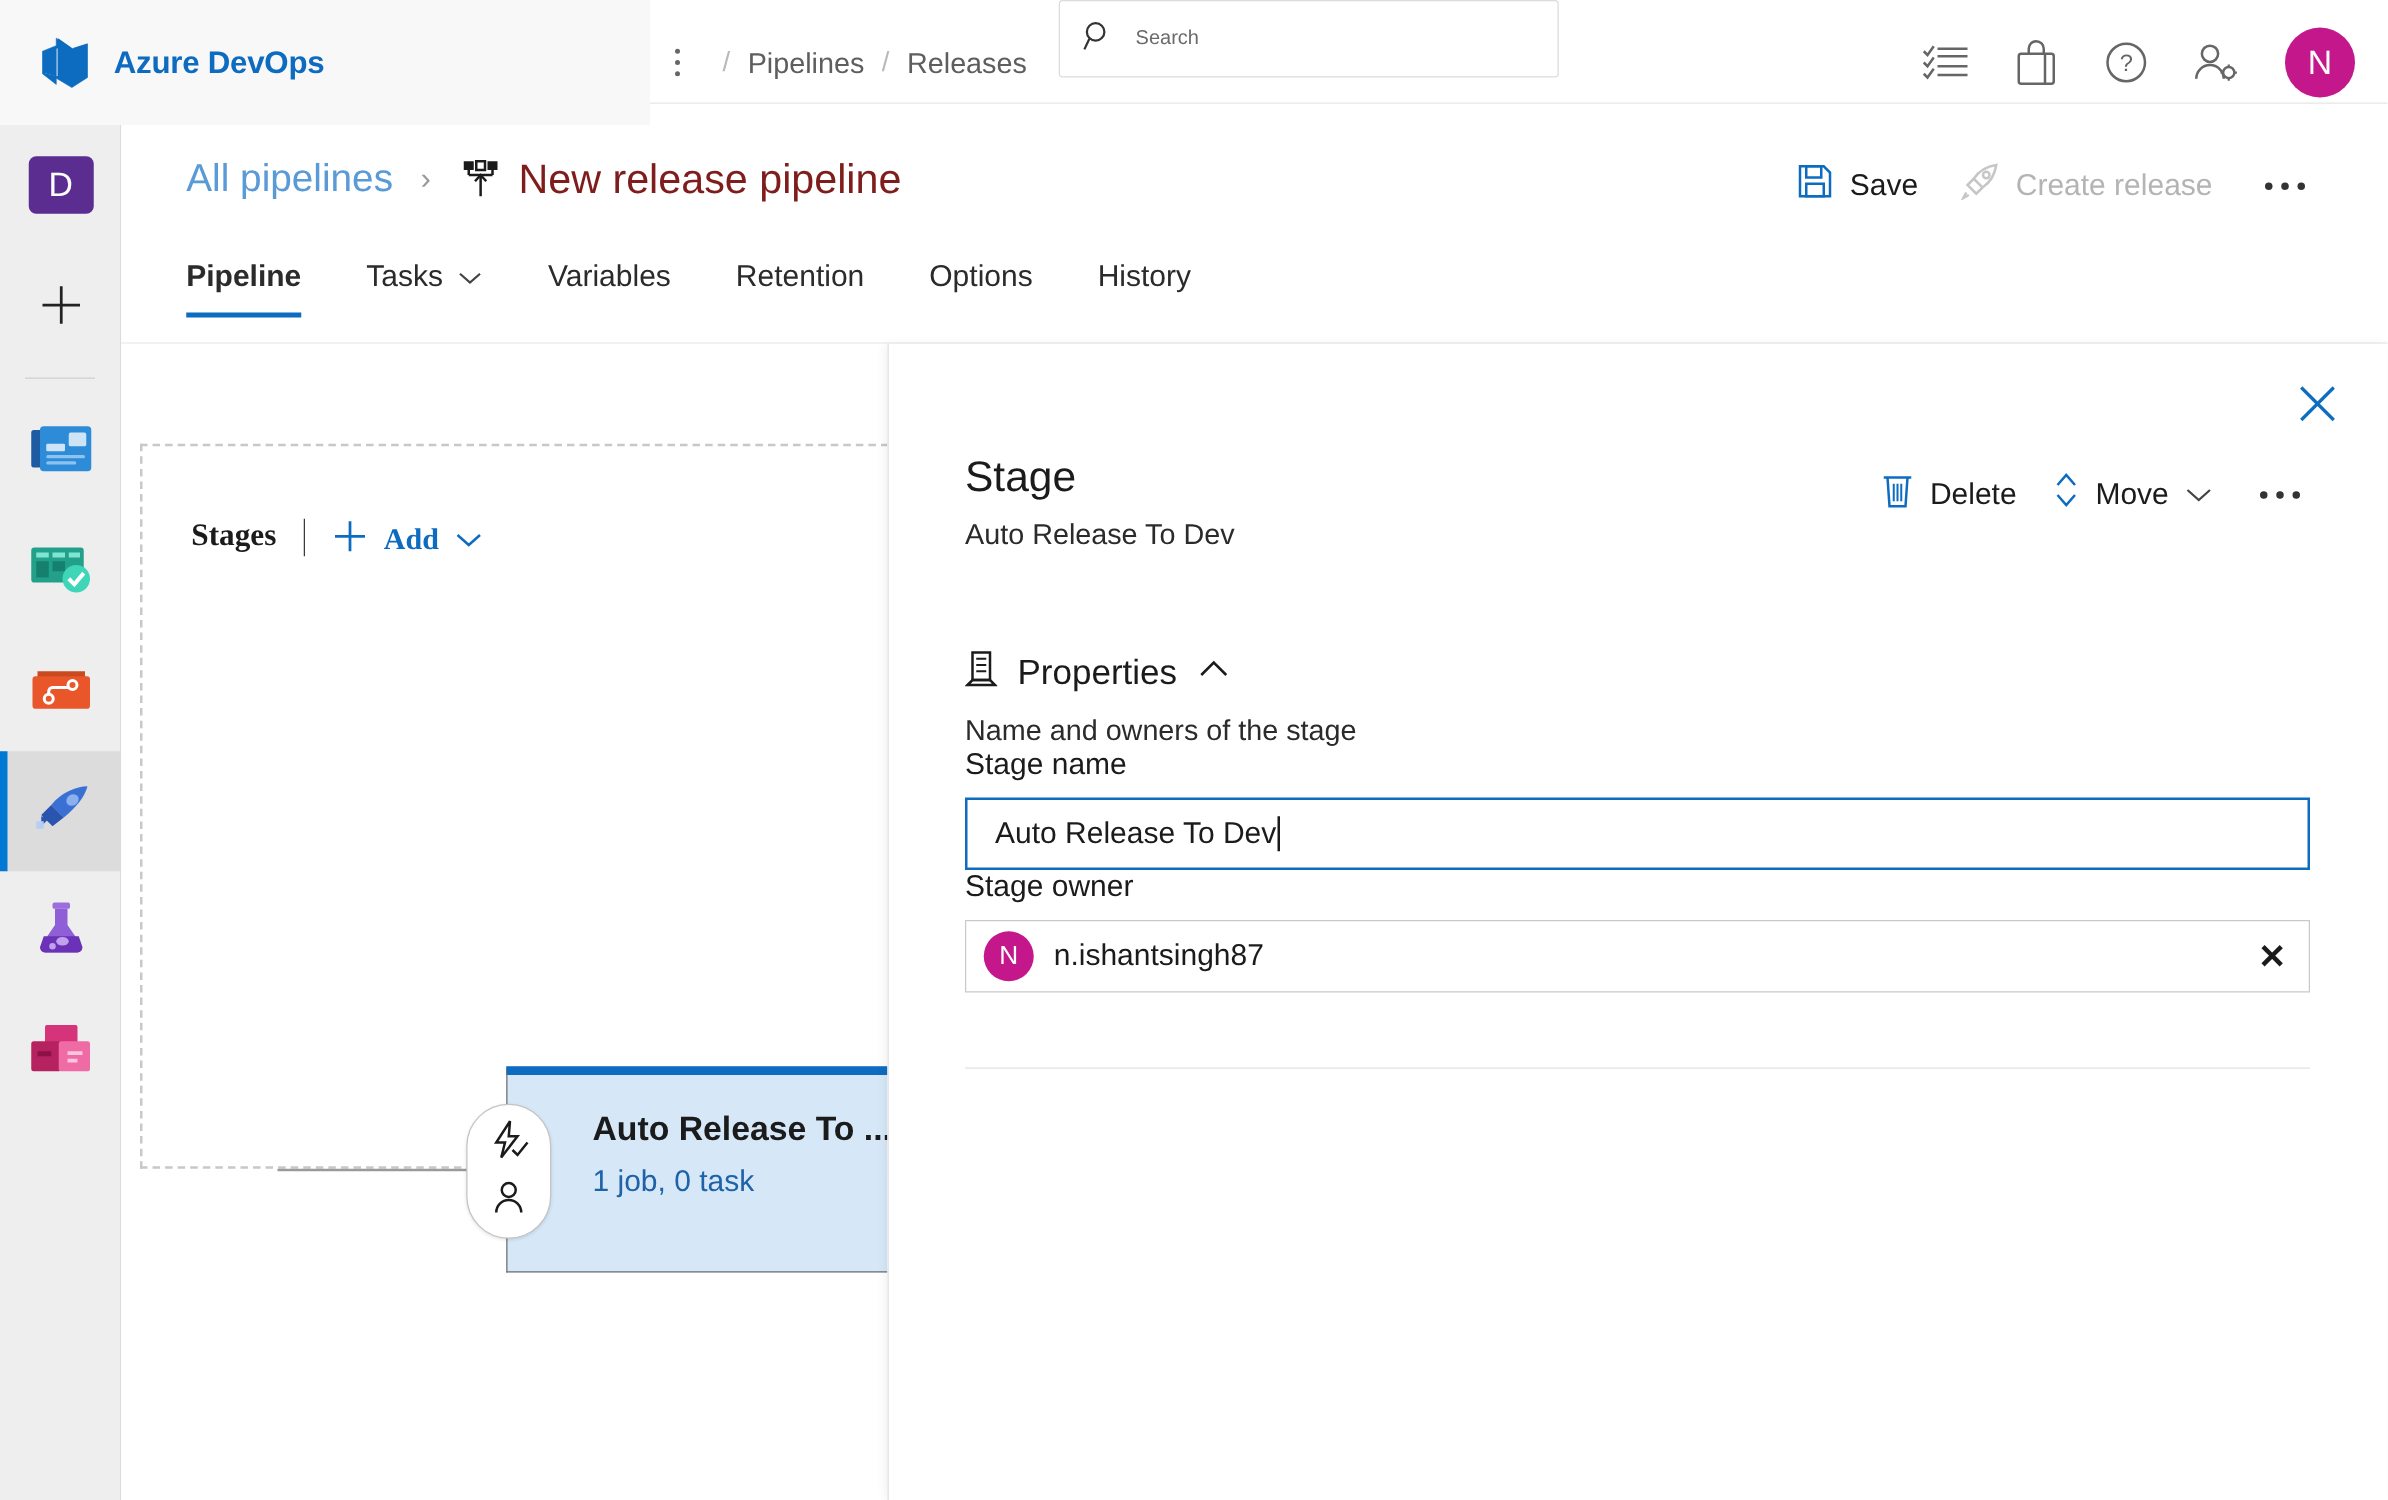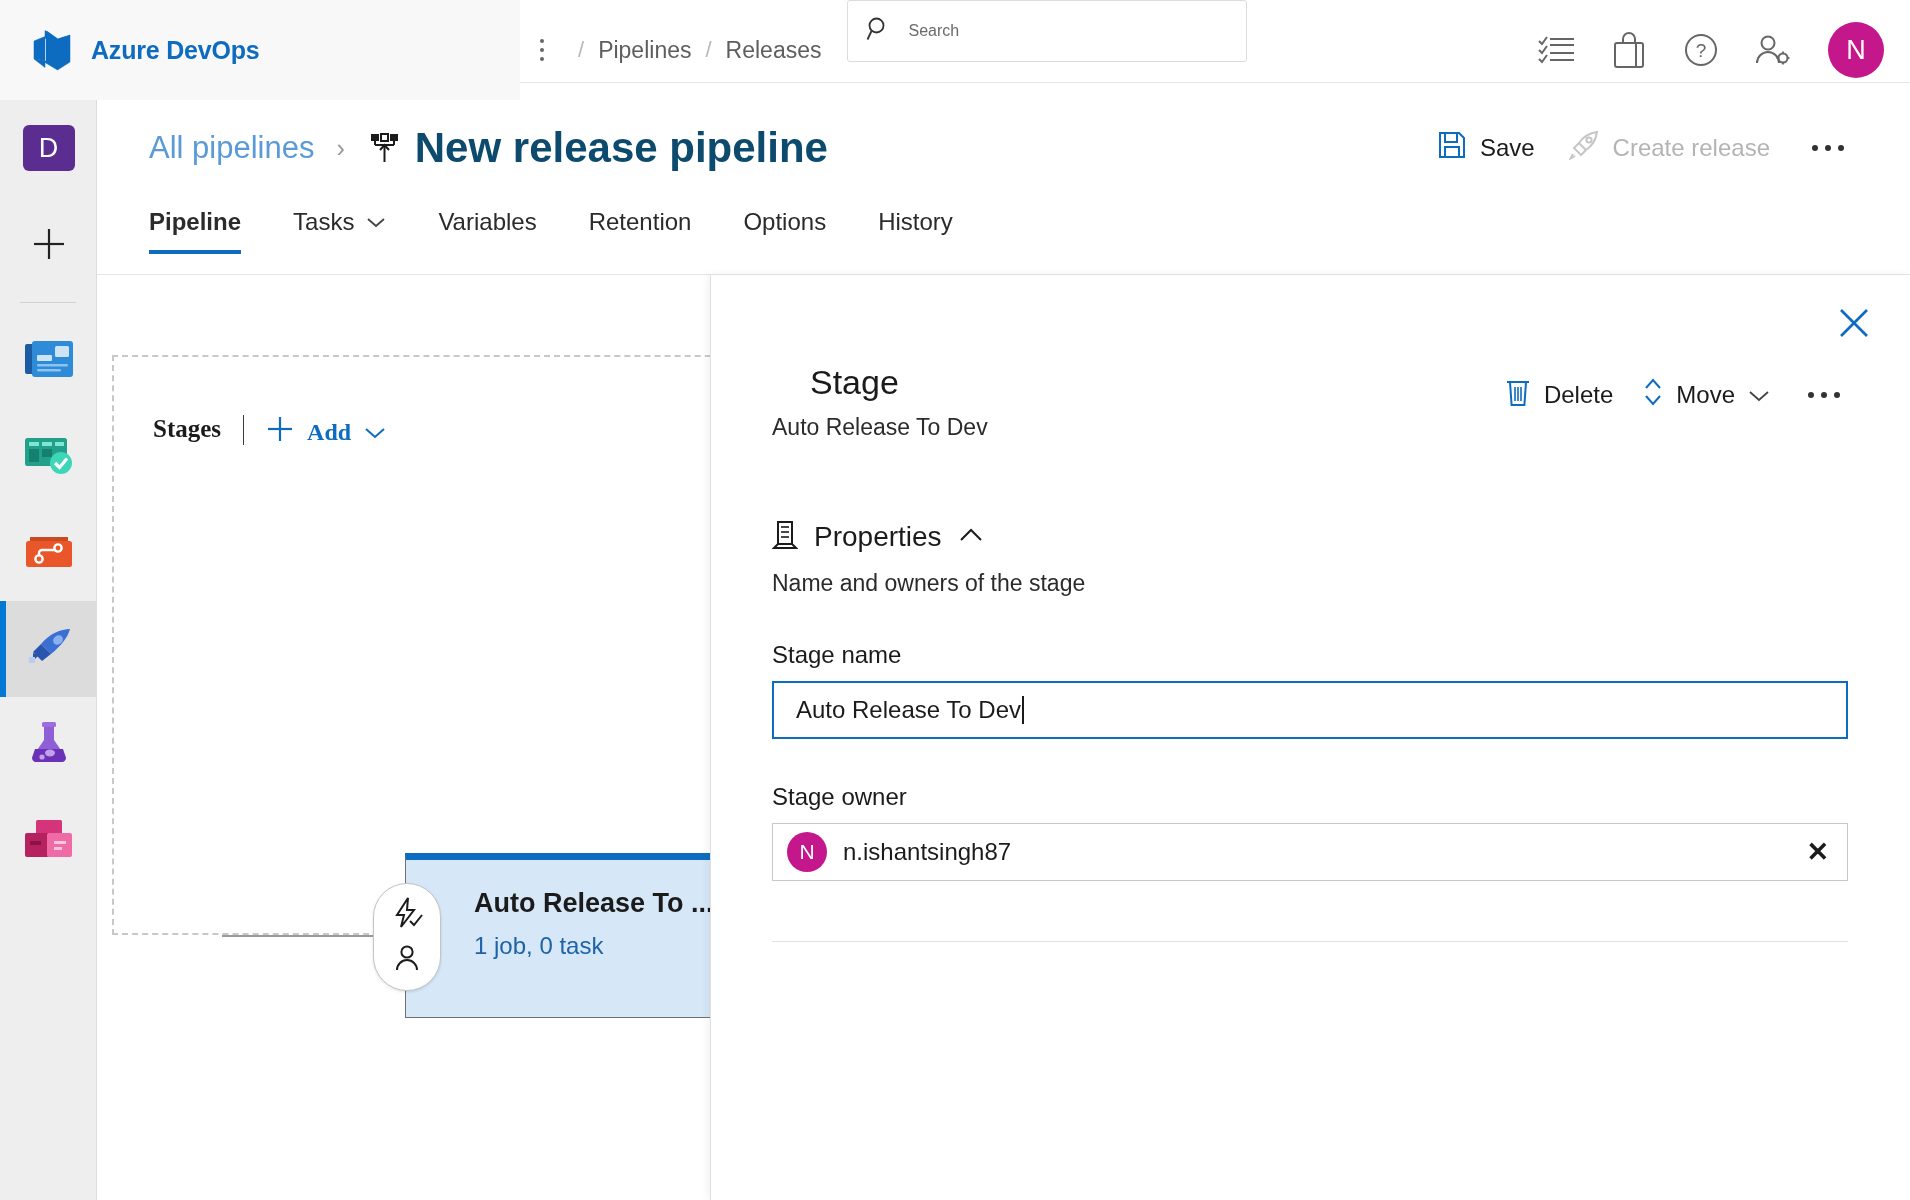--- a/index.html
+++ b/index.html
@@ -106,21 +106,21 @@
   }
   .crumbrow {
     position: absolute; top: 24px; left: 52px;
     display: flex; align-items: center;
   }
   .all-pipes {
     font-size: 31px; color: #5a9ad6; font-weight: 300; cursor: pointer;
   }
   .chev-big { margin: 0 22px; color: #9a9a9a; font-size: 25px; }
   .pl-icon { margin-right: 14px; display: flex; align-items: center; }
-  .page-title { font-size: 42px; color: #0c4a6e; font-weight: bold; white-space: nowrap; }
+  .page-title { font-size: 33px; color: #7f1d1d; font-weight: normal; white-space: nowrap; }
 
   .cmdbar {
     position: absolute; top: 30px; right: 58px;
     display: flex; align-items: center; gap: 34px;
   }
   .cmd {
     display: flex; align-items: center; gap: 14px;
     font-size: 24px; color: #1b1b1b; cursor: pointer;
   }
   .cmd.disabled { color: #b4b4b4; cursor: default; }
@@ -215,34 +215,34 @@
     box-shadow: -2px 0 8px rgba(0,0,0,0.06);
   }
   .panel-close {
     position: absolute; top: 28px; right: 36px;
     width: 40px; height: 40px;
     display: flex; align-items: center; justify-content: center;
     cursor: pointer;
   }
   .panel-inner { position: absolute; top: 88px; left: 61px; right: 62px; }
   .panel-hdr { display: flex; align-items: flex-start; justify-content: space-between; }
-  .panel-title { font-size: 34px; color: #1b1b1b; margin-left: 38px; }
+  .panel-title { font-size: 34px; color: #1b1b1b; }
   .panel-sub { margin-top: 12px; font-size: 23px; color: #2b2b2b; }
   .panel-cmds { display: flex; align-items: center; gap: 30px; margin-top: 14px; }
   .pcmd {
     display: flex; align-items: center; gap: 13px;
     font-size: 24px; color: #1b1b1b; cursor: pointer;
   }
   .sect-hdr {
     margin-top: 79px;
     display: flex; align-items: center; gap: 16px; cursor: pointer;
   }
   .sect-title { font-size: 28px; color: #1b1b1b; }
   .sect-desc { margin-top: 16px; font-size: 23px; color: #2b2b2b; }
-  .field-label { margin-top: 44px; font-size: 24px; color: #1b1b1b; }
+  .field-label { font-size: 24px; color: #1b1b1b; }
   .txtfield {
     margin-top: 12px;
     height: 58px; width: 100%;
     border: 2px solid #0d6cc0; background: #fff;
     display: flex; align-items: center;
     padding: 0 22px; cursor: text;
   }
   .txtfield-val { font-size: 24px; color: #1b1b1b; white-space: nowrap; }
   .caret {
     display: inline-block; width: 2px; height: 28px;

